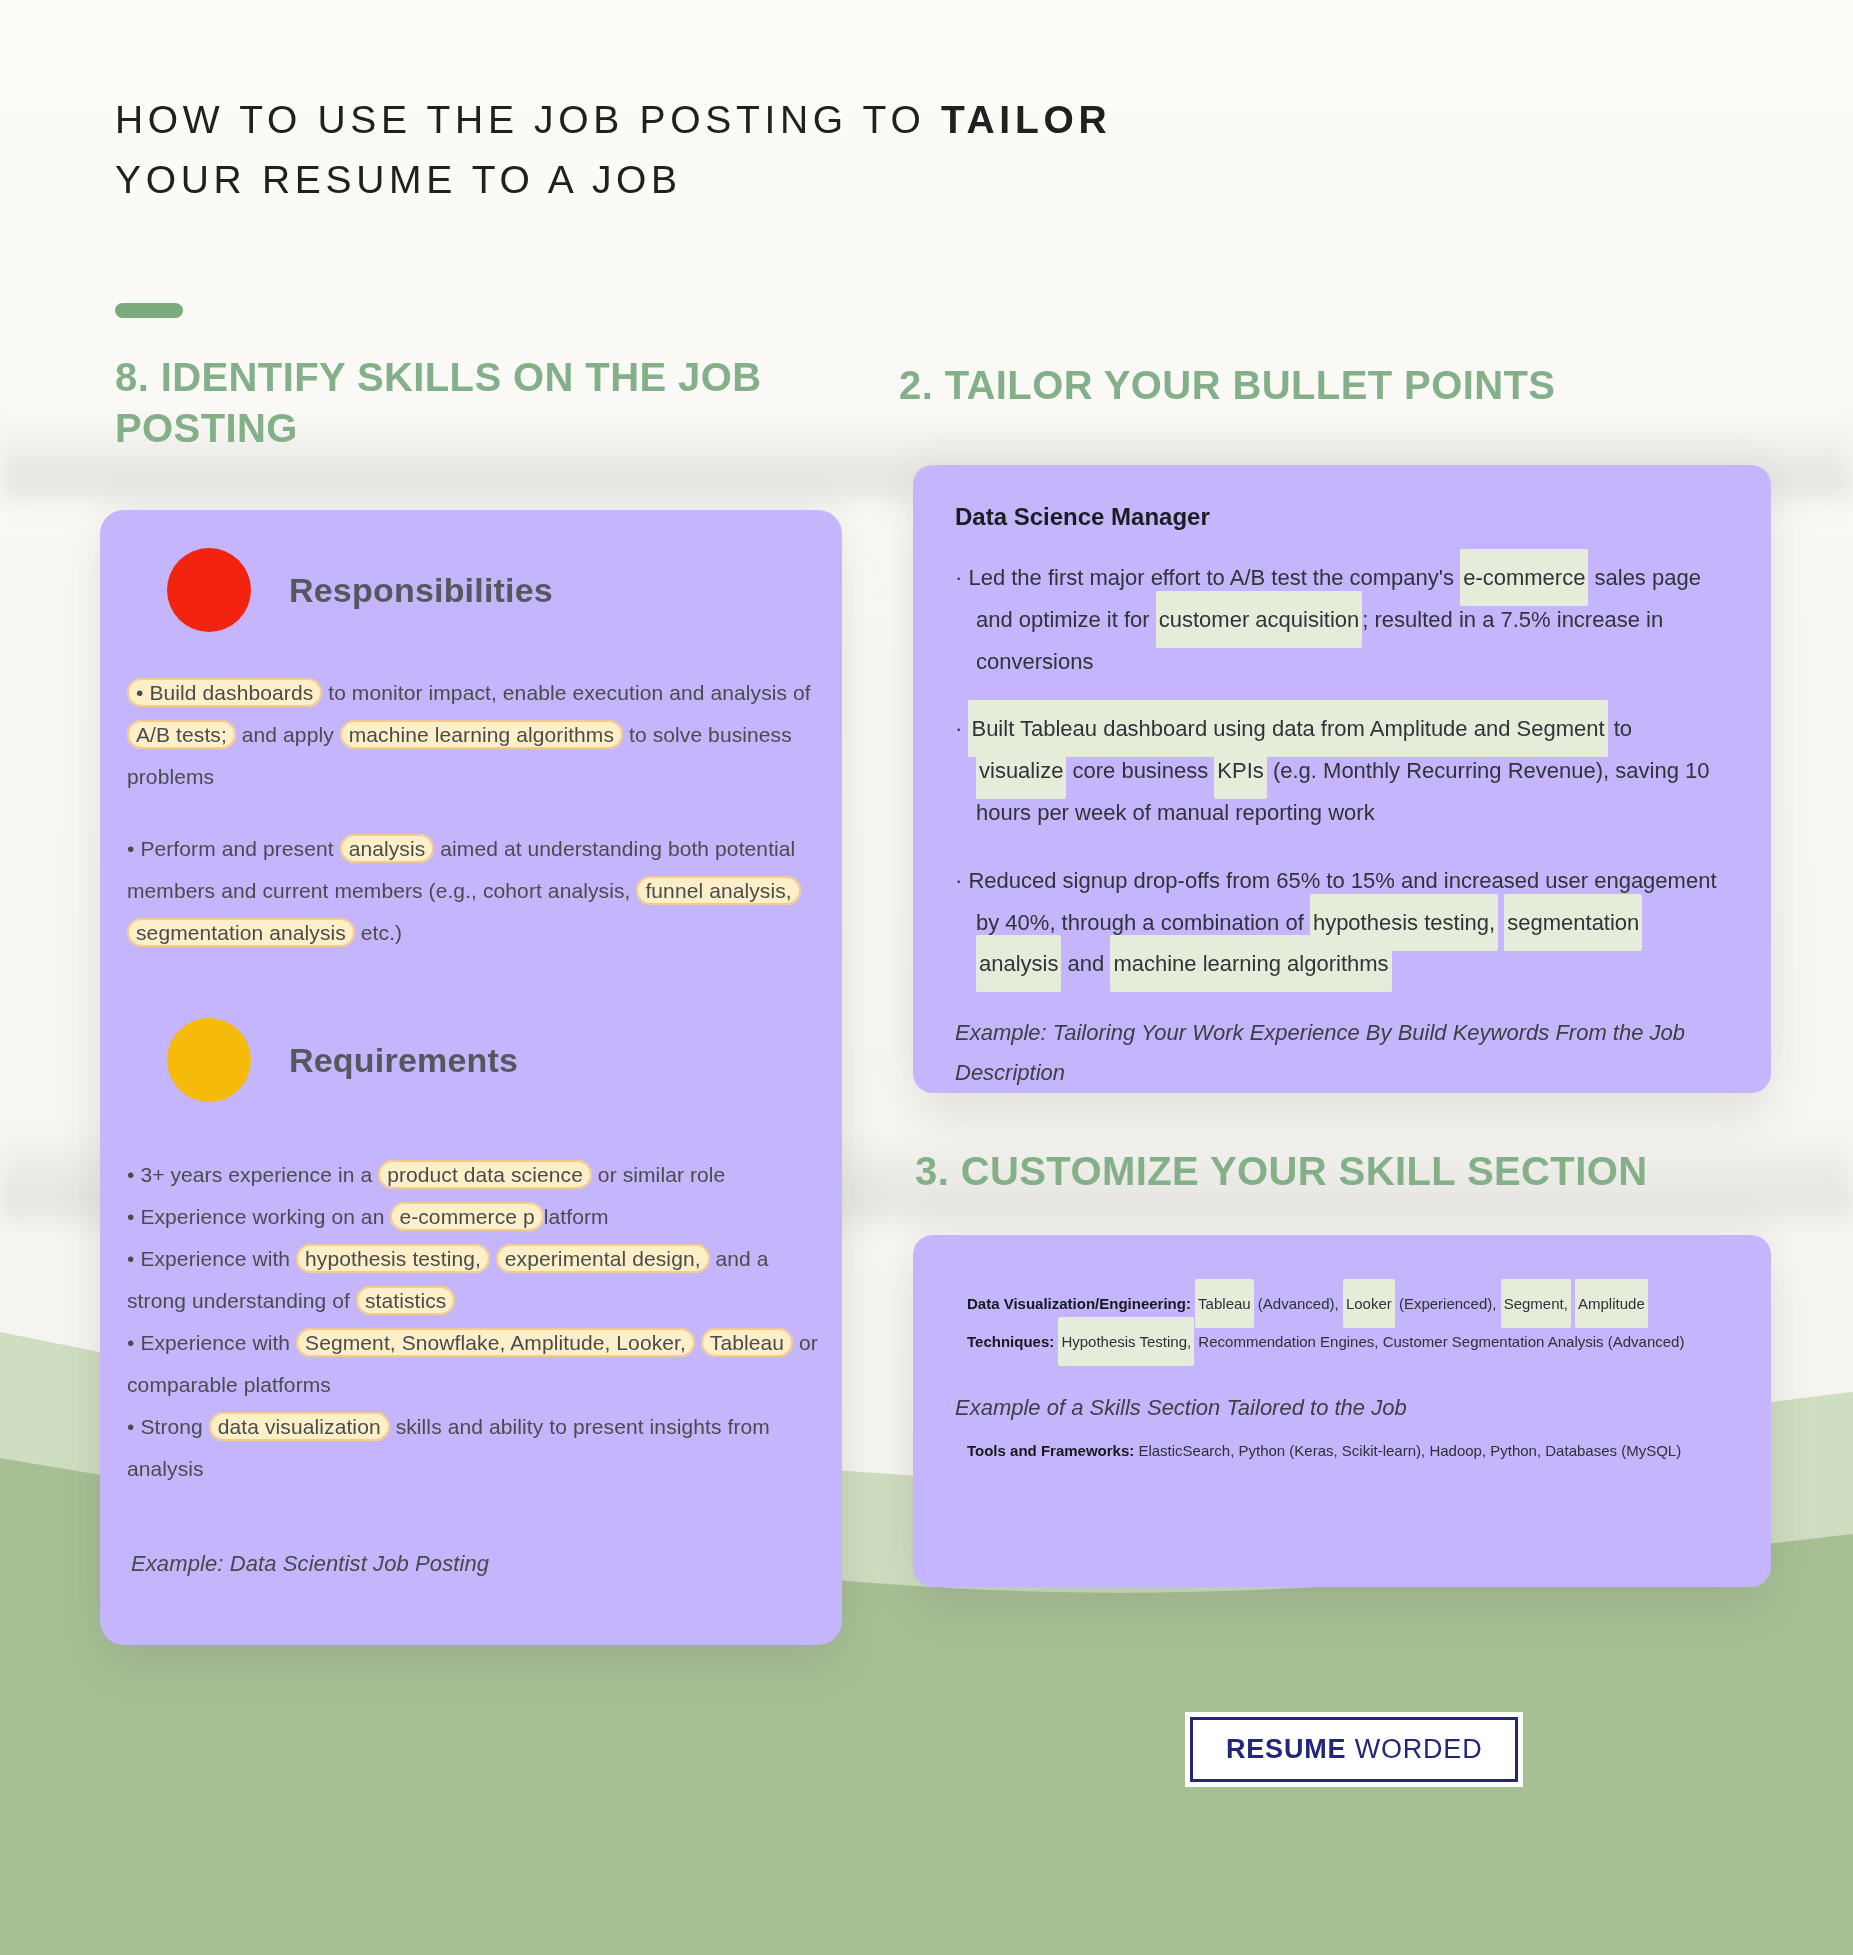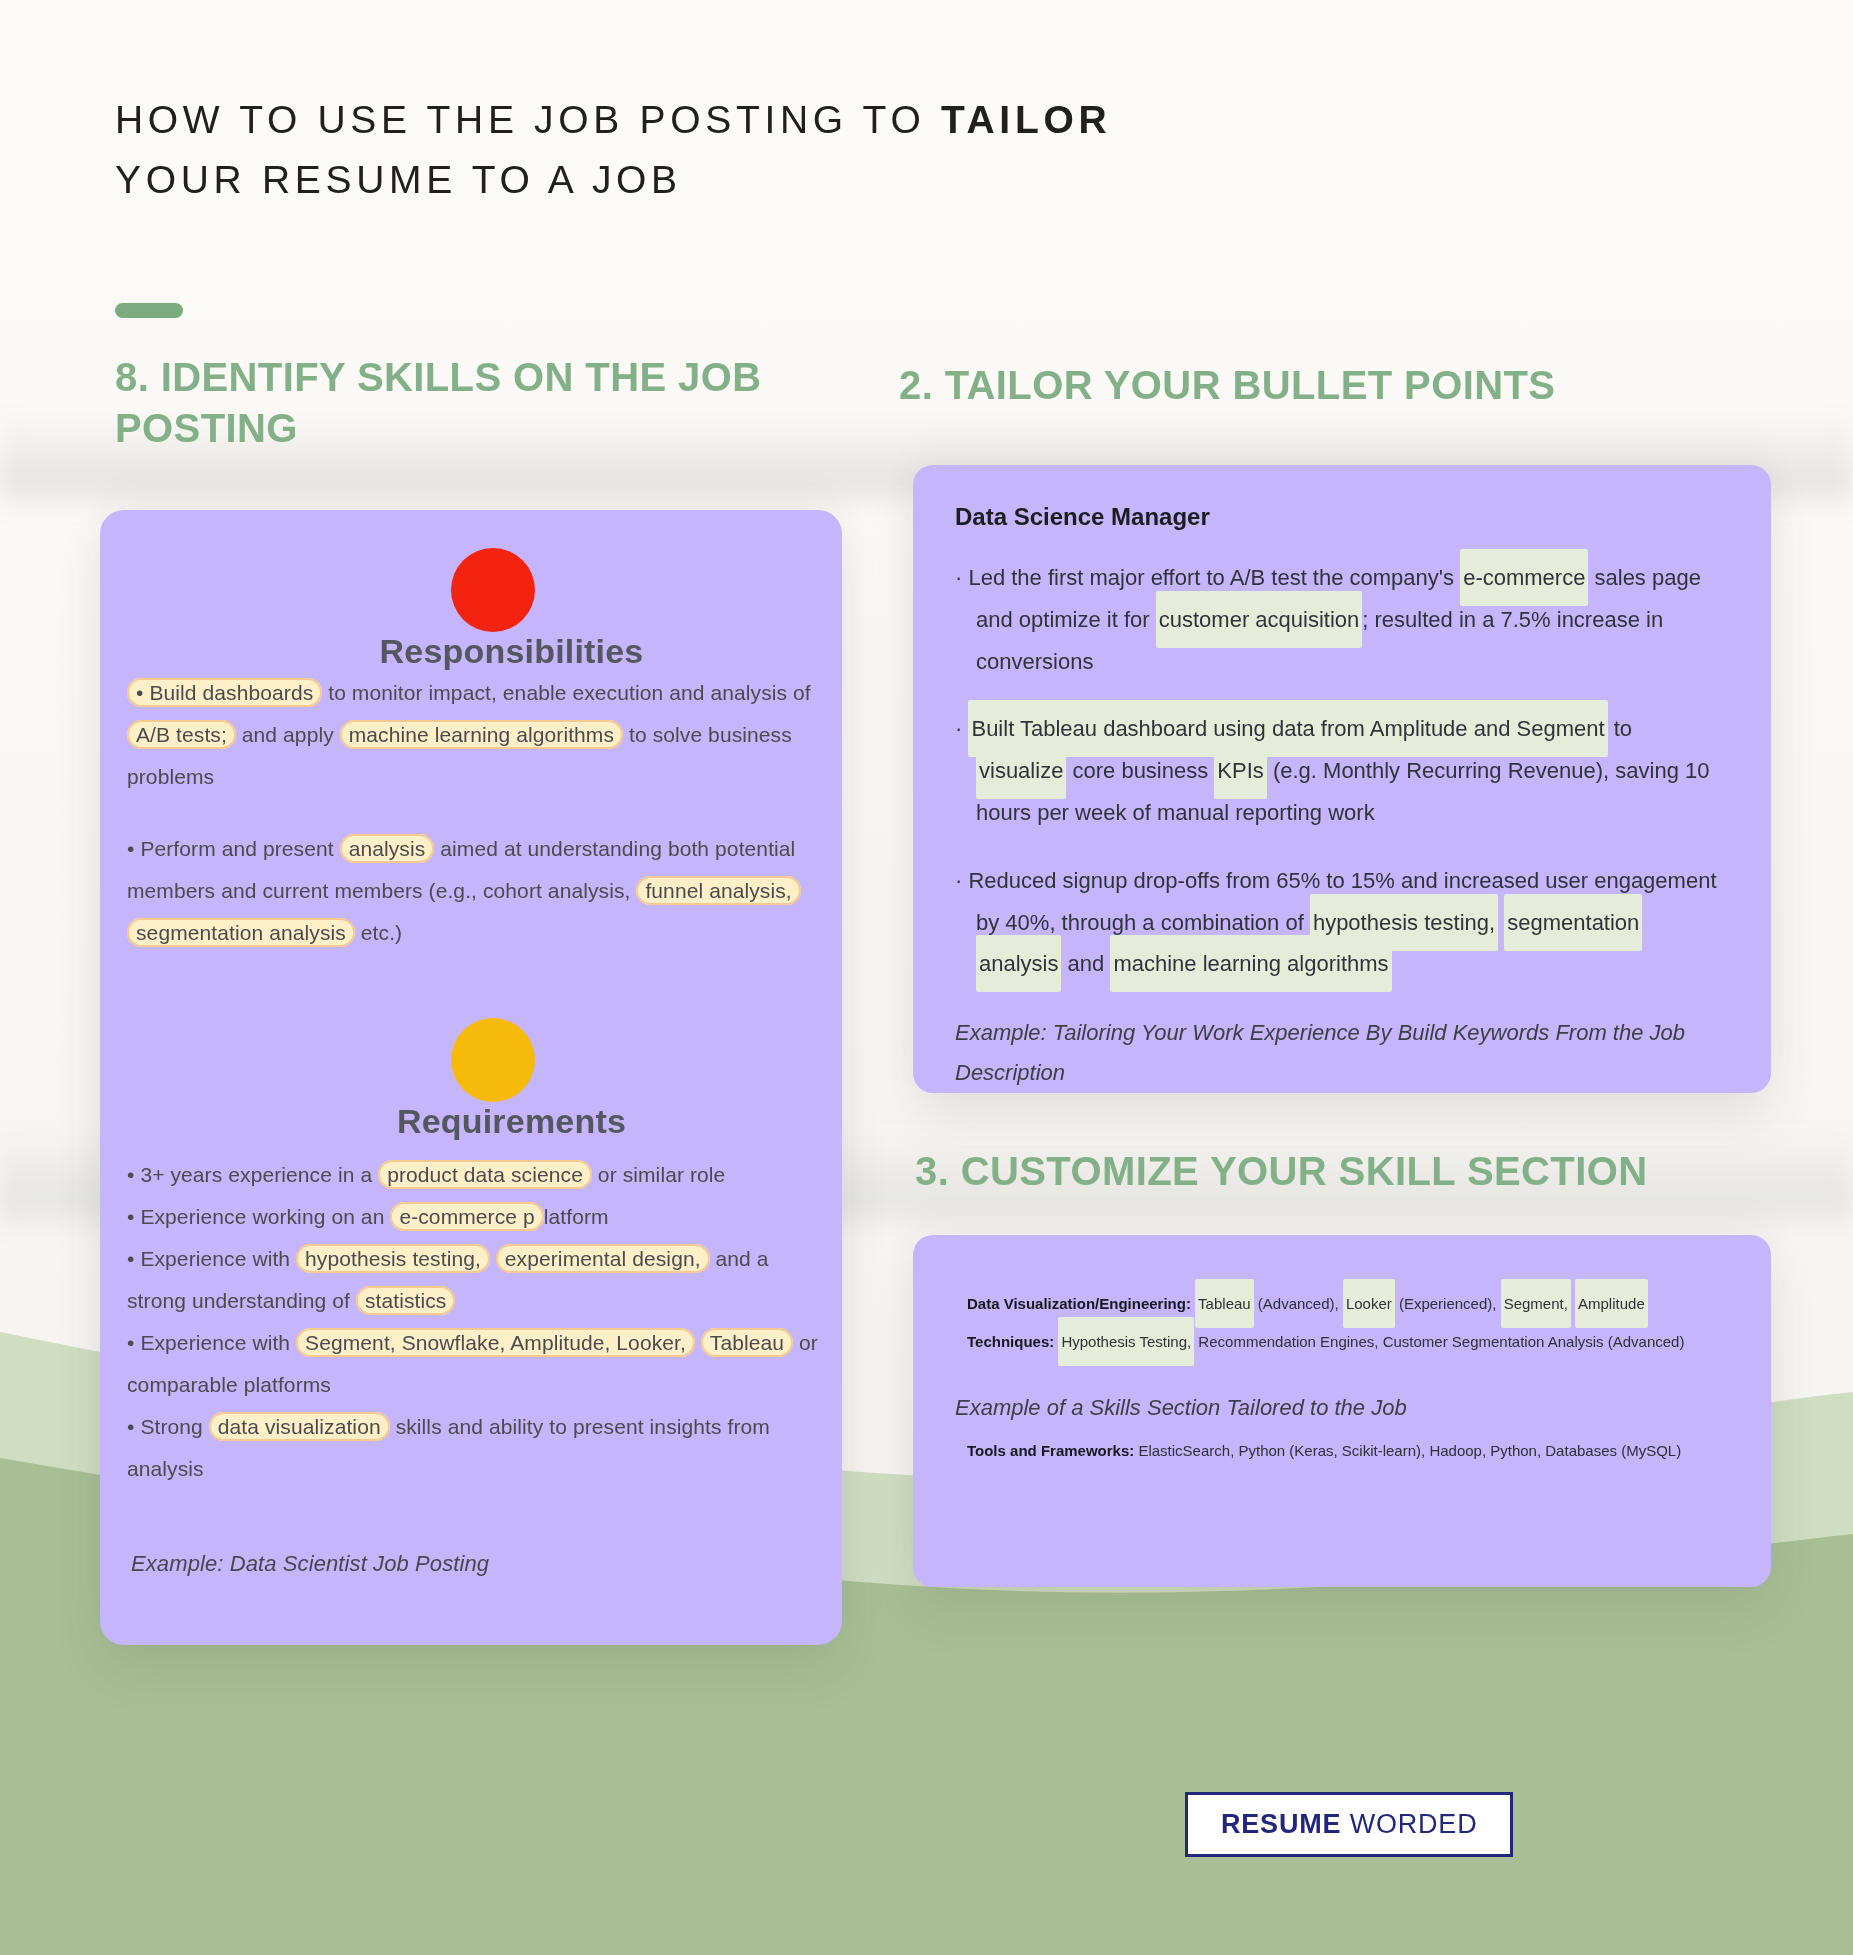--- a/index.html
+++ b/index.html
@@ -31,21 +31,21 @@
   .sec1{left:115px;top:352px;width:720px;}
   .sec2{left:899px;top:360px;white-space:nowrap;}
   .sec3{left:915px;top:1146px;white-space:nowrap;}
 
   .card{position:absolute;background:#c4b5fd;z-index:2;box-sizing:border-box;
     box-shadow:0 26px 48px rgba(70,70,62,.11),0 -18px 38px rgba(70,70,62,.03);}
   .card1{left:100px;top:510px;width:742px;height:1135px;border-radius:24px;padding:38px 24px 0 27px;}
   .card2{left:913px;top:465px;width:858px;height:628px;border-radius:20px;padding:38px 48px 0 42px;}
   .card3{left:913px;top:1235px;width:858px;height:352px;border-radius:20px;padding:44px 71px 0 42px;}
 
-  .card1-head{display:flex;align-items:center;margin-left:40px;height:84px;flex-direction:column;}
+  .card1-head{display:flex;align-items:center;margin-left:40px;height:84px;}
   .card1-head.req{margin-top:64px;}
   .circle{width:84px;height:84px;border-radius:50%;flex:0 0 auto;}
   .circle.red{background:var(--c-red_circle,#f3230f);}
   .circle.yellow{background:var(--c-yellow_circle,#f6ba0b);}
   .card1-head h3{margin:0 0 0 38px;font-size:34px;color:#54585e;letter-spacing:.2px;font-weight:700;}
 
   .c1{margin:0;font-size:21px;line-height:2.0;color:#4b4b4d;letter-spacing:.1px;}
   .rb1{margin-top:40px;}
   .rb2{margin-top:30px;}
   .reqlist{margin-top:52px;}
@@ -60,21 +60,21 @@
     box-decoration-break:clone;-webkit-box-decoration-break:clone;}
 
   .c2-heading{margin:0 0 26px 0;font-size:24px;font-weight:700;color:#1b1d20;}
   .c2{margin:0 0 26px 0;font-size:22px;line-height:1.9;color:#303338;padding-left:21px;text-indent:-21px;}
   .example2{margin:28px 0 0 0;font-size:22px;line-height:1.8;color:#3c3f43;}
 
   .c3{margin:12px;font-size:15px;line-height:1.72;color:#2e3135;}
   .seg-bold{font-weight:700;color:#17191c;}
   .example3{margin:34px 0 0 0;font-size:22px;color:#3c3f43;}
 
-  .logo{position:absolute;left:1185px;top:1792px;z-index:3;background:#ffffff;}
+  .logo{position:absolute;left:1185px;top:1712px;z-index:3;background:#ffffff;padding:5px;}
   .logo-inner{border:3px solid var(--c-navy,#23277b);background:#ffffff;
     padding:14px 33px;font-size:27px;letter-spacing:.8px;color:var(--c-navy,#23277b);white-space:nowrap;}
   .logo-bold{font-weight:700;}
 </style>
 </head>
 <body>
 
 <svg class="waves" width="1853" height="1955" viewBox="0 0 1853 1955" aria-hidden="true">
   <path class="wave-light" d="M0,1332 C330,1398 640,1464 960,1478 C1280,1492 1600,1420 1853,1392 L1853,1955 L0,1955 Z"></path>
   <path class="wave-medium" d="M0,1458 C300,1508 660,1576 990,1590 C1320,1604 1620,1560 1853,1534 L1853,1955 L0,1955 Z"></path>

